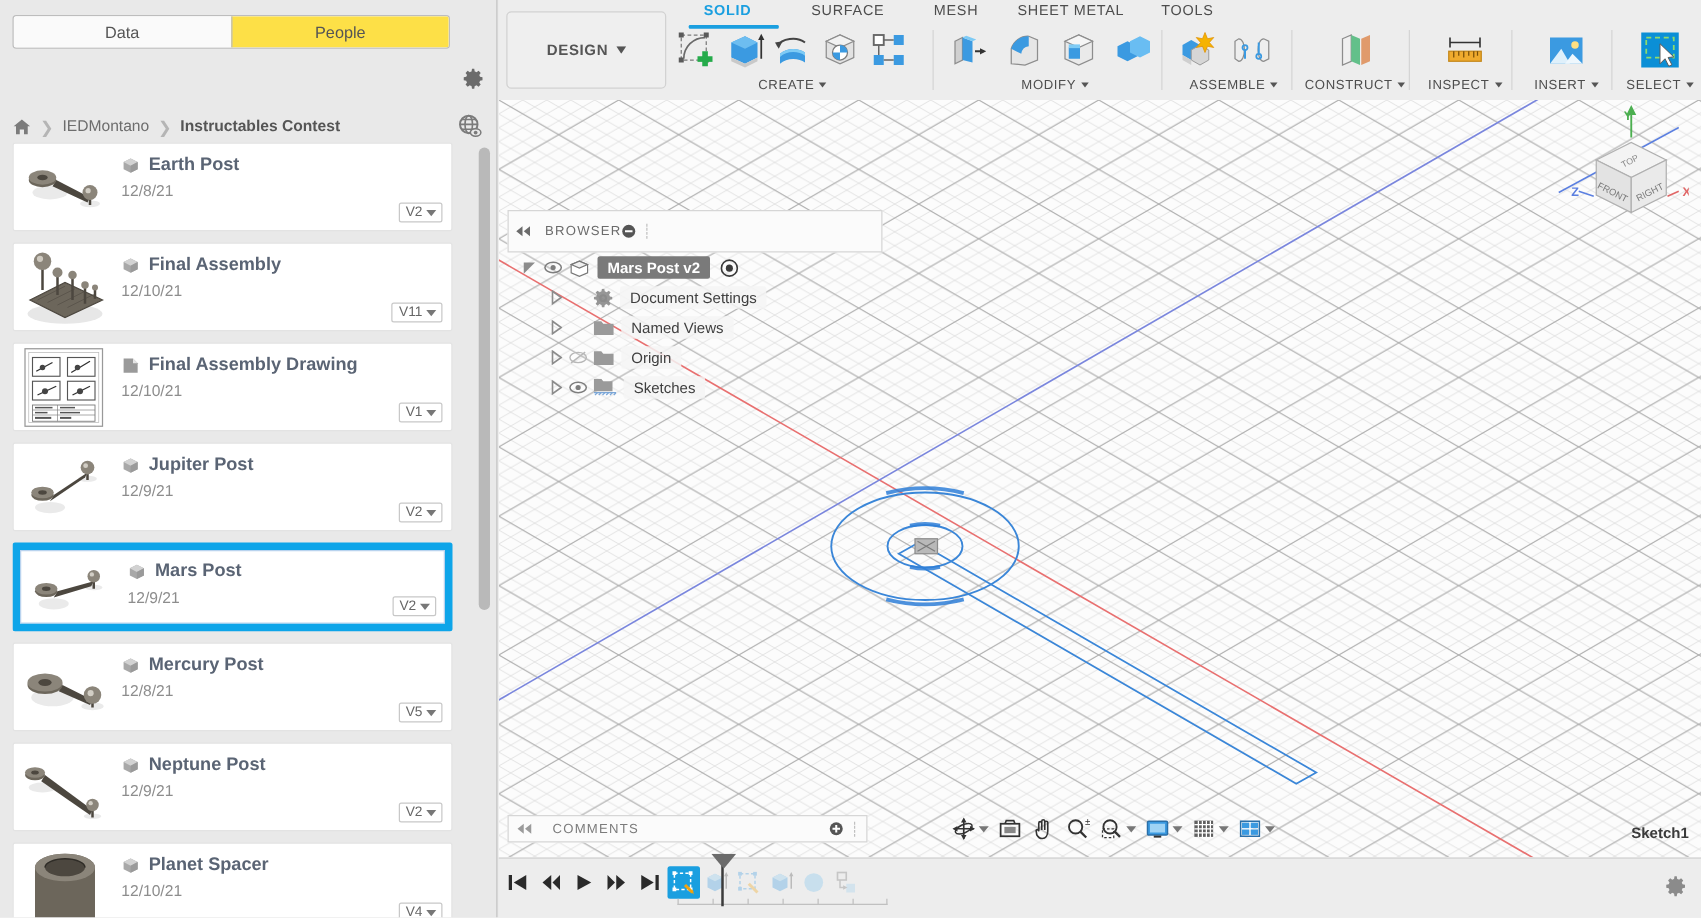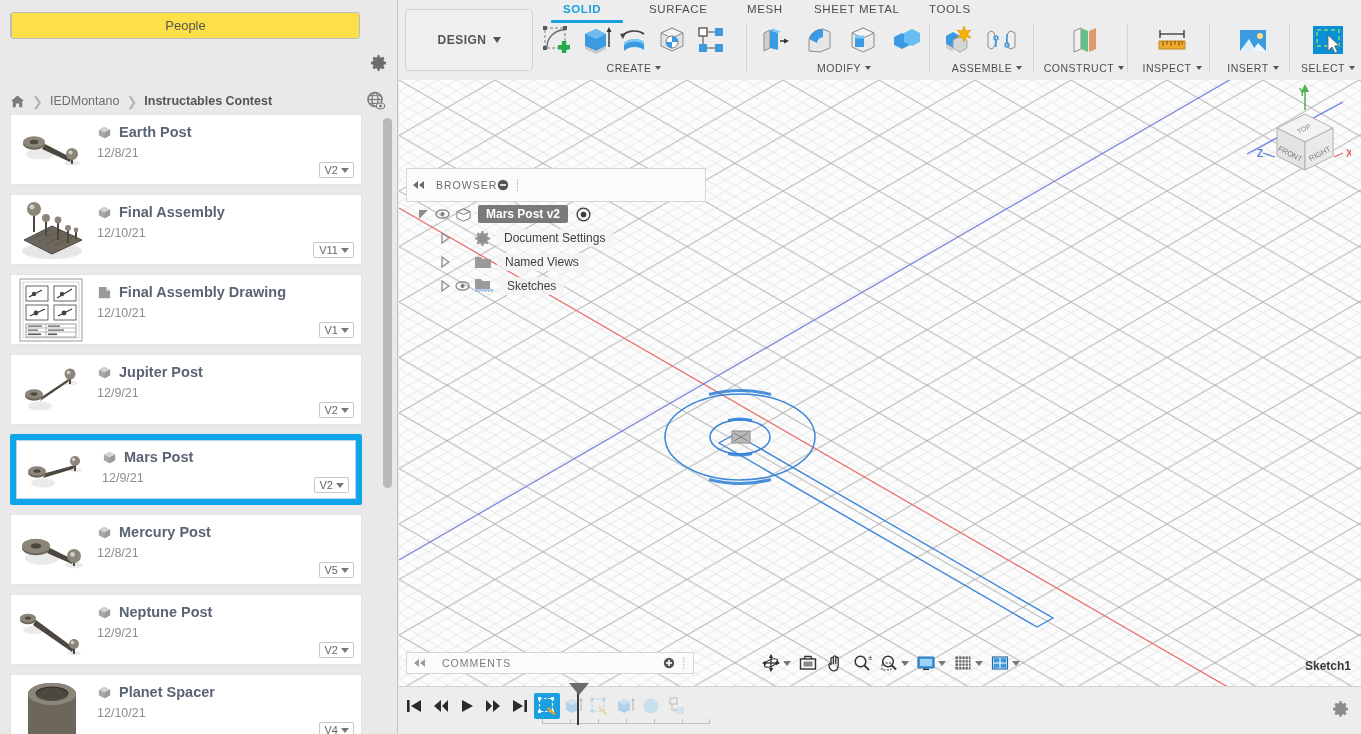--- a/index.html
+++ b/index.html
@@ -110,20 +110,21 @@
   svg { display:block; }
 </style>
 </head>
 <body>
 
 <div id="app">
 
   <div id="data-panel">
 
     <div class="tabs-row">
+      <div class="tab-btn">Data</div>
       <div class="tab-btn inactive">People</div>
     </div>
 
     <div class="gear-top">
       <svg width="20" height="20" viewBox="0 0 20 20">
         <path fill="#6b6b6b" d="M10 6.4a3.6 3.6 0 100 7.2 3.6 3.6 0 000-7.2zm0 5.4a1.8 1.8 0 110-3.6 1.8 1.8 0 010 3.6z"></path>
         <path fill="#6b6b6b" d="M17 11.2v-2.4l-2-.35a5.3 5.3 0 00-.6-1.45l1.17-1.65-1.7-1.7-1.65 1.17a5.3 5.3 0 00-1.45-.6L10.4 2H8.6l-.37 2.22c-.5.13-.99.33-1.43.6L5.15 3.65l-1.7 1.7 1.17 1.65c-.27.45-.47.94-.6 1.45L2 8.8v2.4l2.02.37c.13.5.33.99.6 1.43l-1.17 1.65 1.7 1.7 1.65-1.17c.44.27.93.47 1.43.6L8.6 18h1.8l.37-2.22c.5-.13.99-.33 1.43-.6l1.65 1.17 1.7-1.7-1.17-1.65c.27-.44.47-.93.6-1.43L17 11.2z"></path>
       </svg>
     </div>
 
@@ -780,20 +781,40 @@
             </div>
             <div class="tree-row">
               <span style="display:inline-block;width:34px"></span>
               <span>
                 <svg width="10" height="12" viewBox="0 0 10 12">
                   <polygon points="2,1 9,6 2,11" fill="none" stroke="#8c8c8c" stroke-width="1.3"></polygon>
                 </svg>
               </span>
               <span style="margin:0 5px">
                 <svg width="15" height="12" viewBox="0 0 16 12">
+                  <ellipse cx="8" cy="6" rx="7" ry="4.4" fill="none" stroke="#b8b8b8" stroke-width="1.2"></ellipse>
+                  <line x1="2" y1="10.5" x2="14" y2="1.5" stroke="#b8b8b8" stroke-width="1.3"></line>
+                </svg>
+              </span>
+     <span style="margin-right:6px">
+                <svg width="16" height="13" viewBox="0 0 16 13">
+                  <path fill="#9a9a9a" d="M0 1h6l1.6 2H16v9H0z"></path>
+                </svg>
+              </span>
+     <span class="label-bg">Origin</span>
+            </div>
+            <div class="tree-row">
+              <span style="display:inline-block;width:34px"></span>
+              <span>
+                <svg width="10" height="12" viewBox="0 0 10 12">
+                  <polygon points="2,1 9,6 2,11" fill="none" stroke="#8c8c8c" stroke-width="1.3"></polygon>
+                </svg>
+              </span>
+              <span style="margin:0 5px">
+                <svg width="15" height="12" viewBox="0 0 16 12">
                   <ellipse cx="8" cy="6" rx="7" ry="4.4" fill="none" stroke="#7e7e7e" stroke-width="1.3"></ellipse>
                   <circle cx="8" cy="6" r="2.2" fill="#7e7e7e"></circle>
                 </svg>
               </span>
      <span style="margin-right:6px">
                 <svg width="18" height="15" viewBox="0 0 18 15">
                   <path fill="#9a9a9a" d="M0 0h6l1.6 2H15v8H0z"></path>
                   <path d="M0 11 L18 11" stroke="#7ba7d8" stroke-width="1"></path>
                   <path d="M1 13 l2-2 M4 13 l2-2 M7 13 l2-2 M10 13 l2-2 M13 13 l2-2 M16 13 l2-2" stroke="#7ba7d8" stroke-width="1"></path>
                 </svg>

